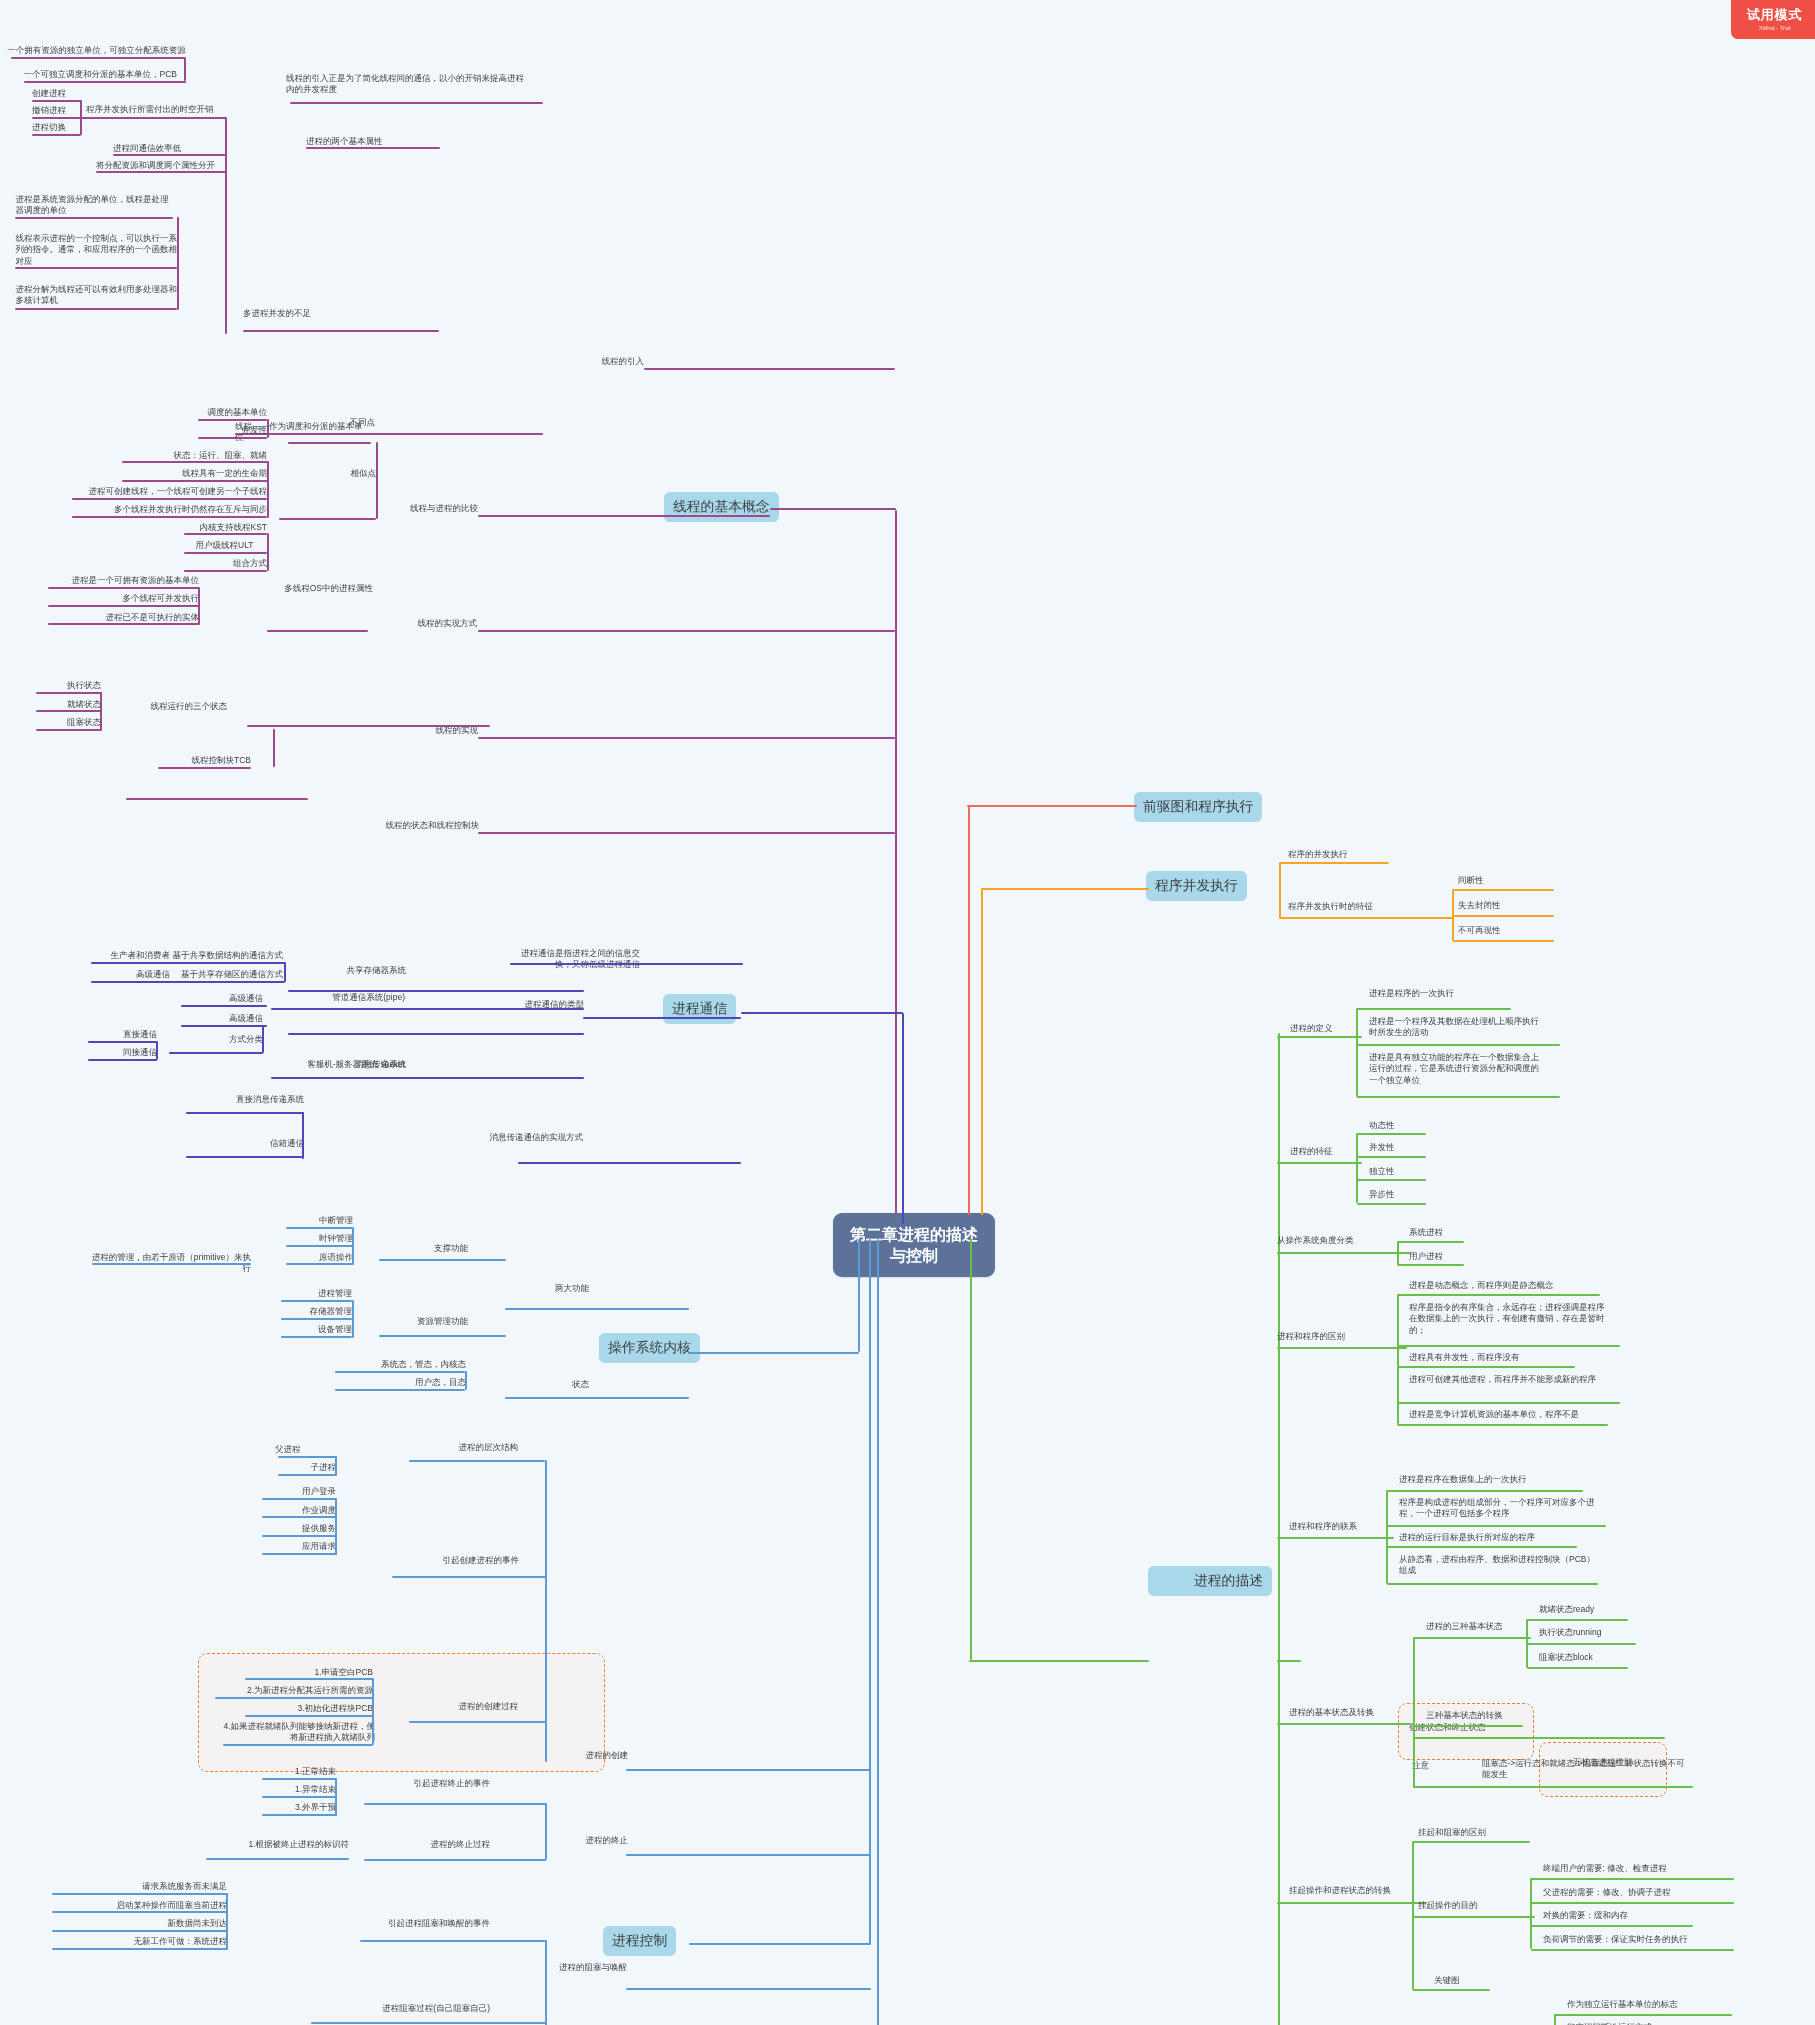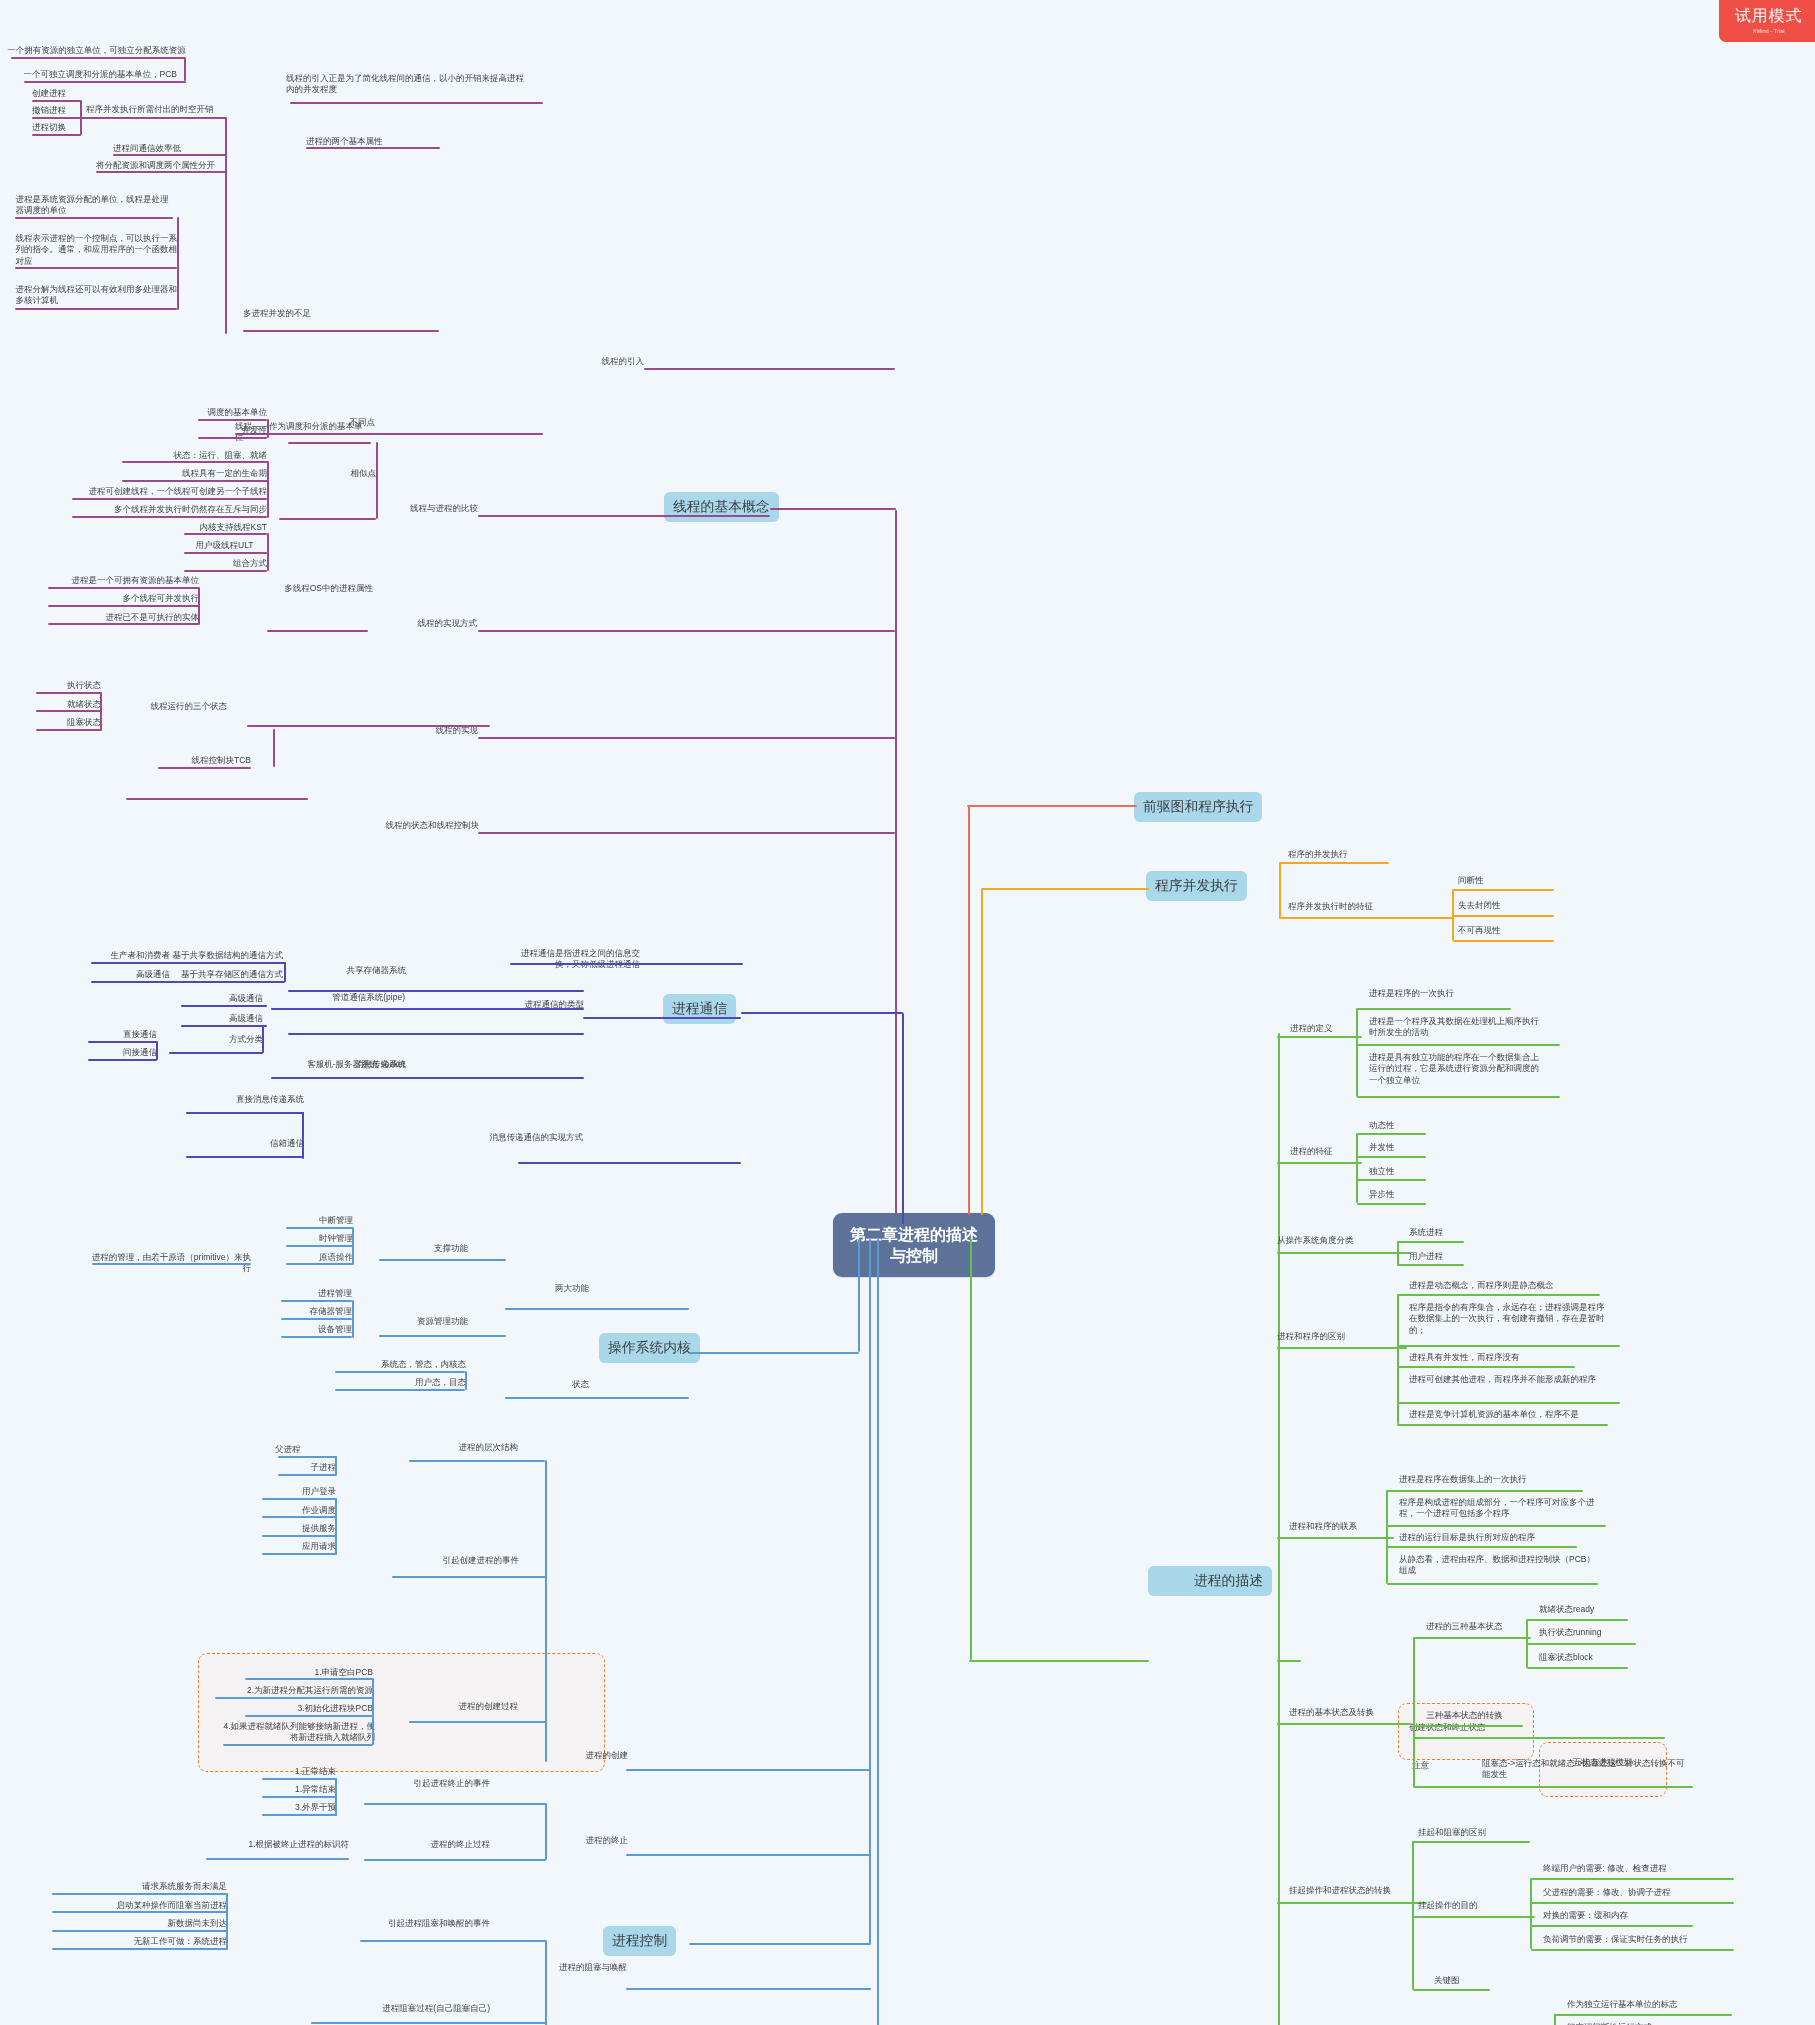--- a/index.html
+++ b/index.html
@@ -6,21 +6,21 @@
   body{font-family:"Liberation Sans","DejaVu Sans",sans-serif;}
   #canvas{position:relative;width:1816px;height:3031px;background:#f2f7fc;overflow:hidden;}
   .node{position:absolute;color:#3c3f44;line-height:1.35;white-space:pre-wrap;}
   .nd{font-size:8.5px;}
   .branch-label{background:#a8d8ea;border-radius:5.7px;padding:5.7px 9px;font-size:13.8px;color:#3c3f44;text-align:center;}
   .root{background:#5c7299;border-radius:9px;color:#fff;font-size:16px;font-weight:bold;text-align:center;padding:10.5px 12px;box-shadow:0 0.8px 1.6px rgba(0,0,0,.12);}
   .ul{position:absolute;height:2px;border-radius:1.2px;}
   .vl{position:absolute;width:2px;border-radius:1.2px;}
   .dashbox{position:absolute;border:1.6px dashed #f07c2e;border-radius:9px;background:rgba(245,238,235,.55);}
   .trial{position:absolute;right:0;top:0;background:#ef4f45;color:#fff;border-bottom-left-radius:6.5px;padding:5.7px 13.8px 7.3px 16px;text-align:center;}
-  .trial .t1{font-size:16px;font-weight:normal;letter-spacing:0.8px;}
+  .trial .t1{font-size:13px;font-weight:bold;letter-spacing:0.8px;}
   .trial .t2{font-size:5.7px;opacity:.85;margin-top:1.6px;}
 </style>
 </head>
 <body>
 
 <div id="canvas">
 
   <div class="trial">
     <div class="t1">试用模式</div>
     <div class="t2">XMind - Trial</div>

